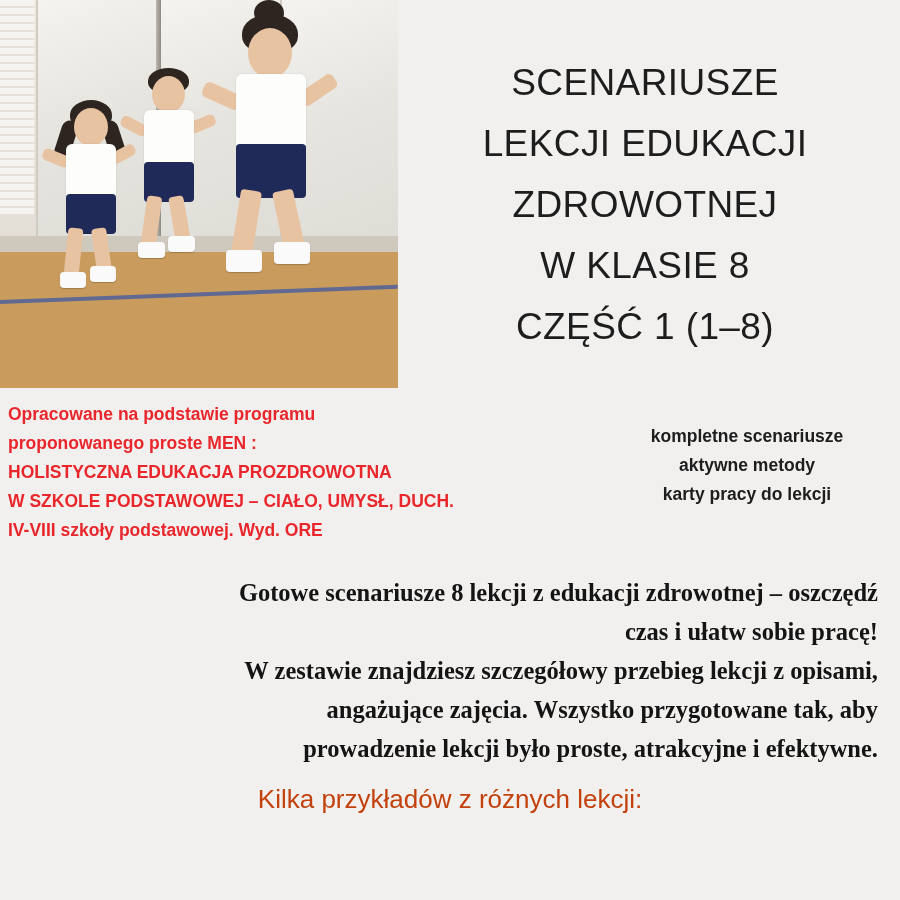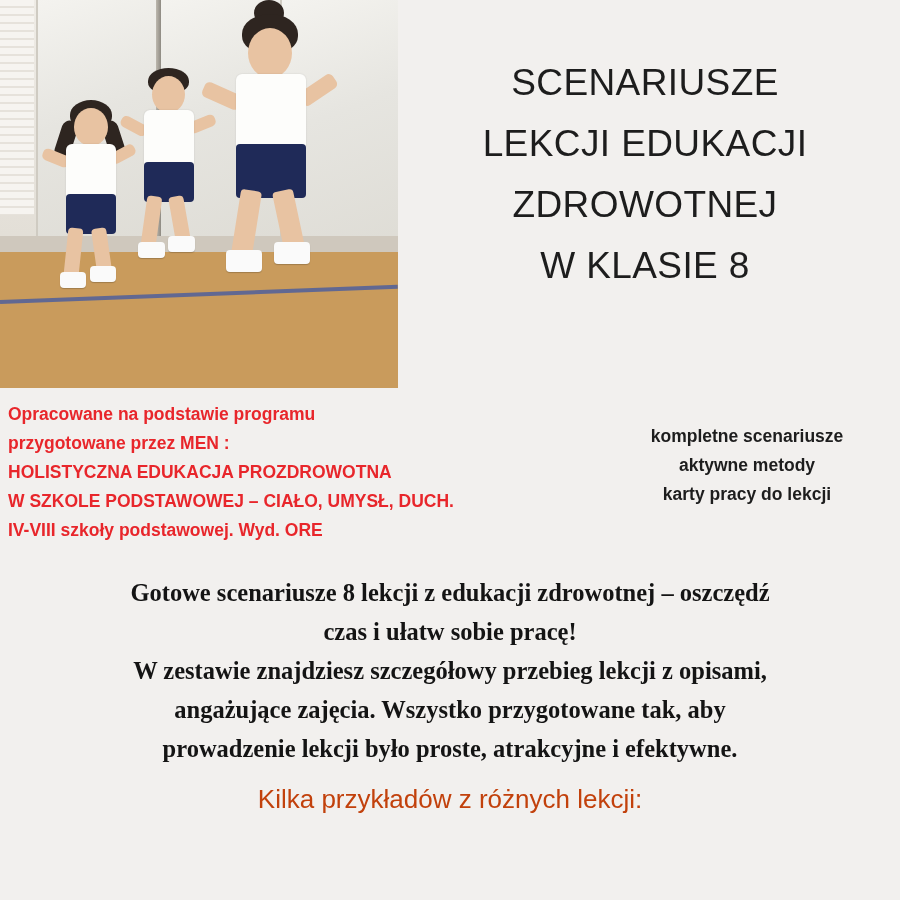--- a/index.html
+++ b/index.html
@@ -203,21 +203,21 @@
     font-size: 17.5px;
     line-height: 29px;
     padding-top: 22px;
     padding-right: 4px;
   }
 
   
   .body-block {
     margin-top: 28px;
     padding: 0 22px;
-    text-align: center;
+    text-align: right;
     color: #141414;
     font-family: "Liberation Serif", serif;
     font-weight: bold;
     font-size: 24.5px;
     line-height: 39px;
   }
   .body-block .bline { white-space: nowrap; }
 
   .closing {
     margin-top: 16px;
@@ -288,27 +288,28 @@
         <div class="shoe s1"></div>
         <div class="shoe s2"></div>
       </div>
     </div>
 
     <div class="title-block">
       <div class="tline">SCENARIUSZE</div>
       <div class="tline">LEKCJI EDUKACJI</div>
       <div class="tline">ZDROWOTNEJ</div>
       <div class="tline">W KLASIE 8</div>
+      <div class="tline">CZĘŚĆ 1 (1–8)</div>
     </div>
   </div>
 
   <div class="mid-row">
     <div class="red-block">
       <div>Opracowane na podstawie programu</div>
-      <div>przygotowane przez MEN :</div>
+      <div>proponowanego proste MEN :</div>
       <div>HOLISTYCZNA EDUKACJA PROZDROWOTNA</div>
       <div>W SZKOLE PODSTAWOWEJ – CIAŁO, UMYSŁ, DUCH.</div>
       <div>IV-VIII szkoły podstawowej. Wyd. ORE</div>
     </div>
     <div class="right-note">
       <div>kompletne scenariusze</div>
       <div>aktywne metody</div>
       <div>karty pracy do lekcji</div>
     </div>
   </div>

